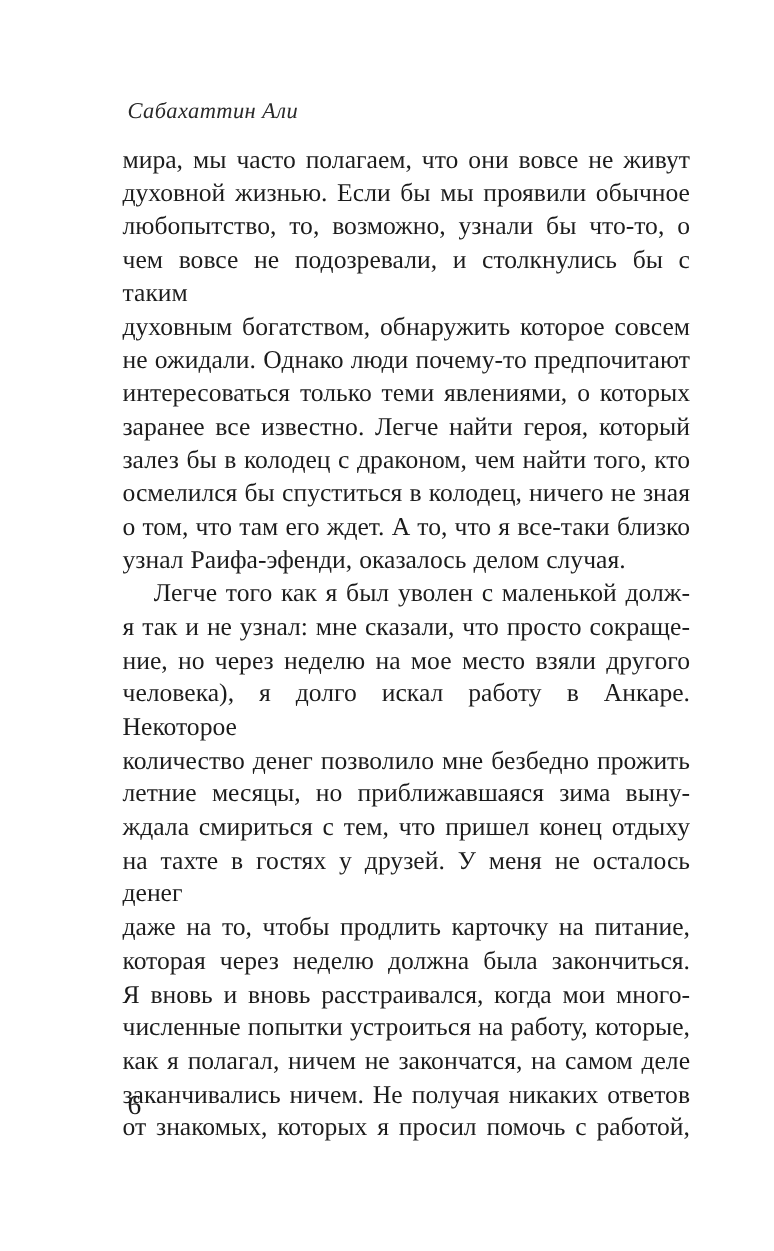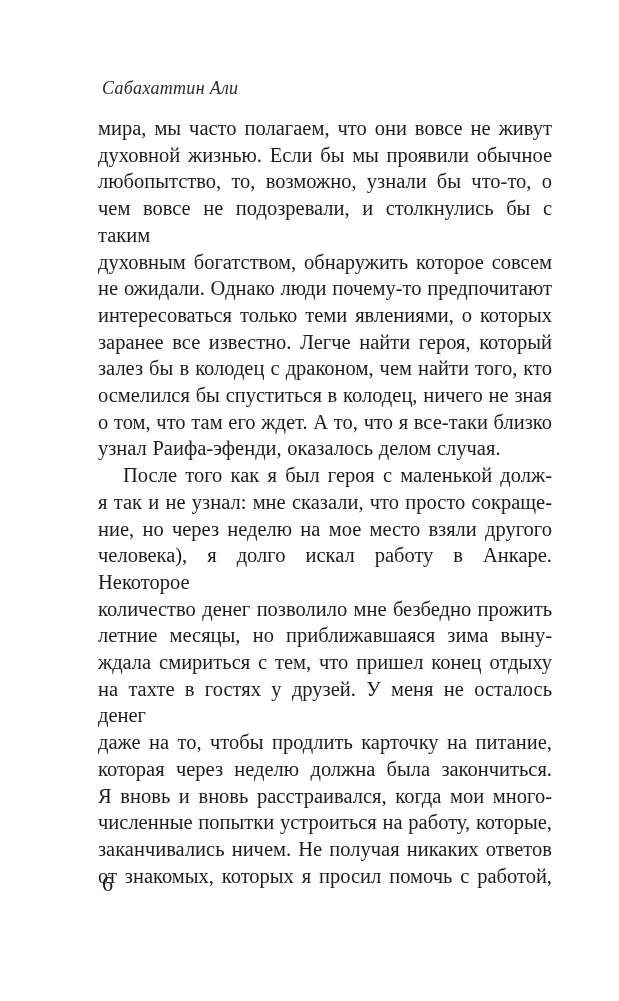--- a/index.html
+++ b/index.html
@@ -70,31 +70,32 @@
     <div class="line">любопытство, то, возможно, узнали бы что-то, о</div>
     <div class="line">чем вовсе не подозревали, и столкнулись бы с таким</div>
     <div class="line">духовным богатством, обнаружить которое совсем</div>
     <div class="line">не ожидали. Однако люди почему-то предпочитают</div>
     <div class="line">интересоваться только теми явлениями, о которых</div>
     <div class="line">заранее все известно. Легче найти героя, который</div>
     <div class="line">залез бы в колодец с драконом, чем найти того, кто</div>
     <div class="line">осмелился бы спуститься в колодец, ничего не зная</div>
     <div class="line">о том, что там его ждет. А то, что я все-таки близко</div>
     <div class="line para-end">узнал Раифа-эфенди, оказалось делом случая.</div>
-    <div class="line indent">После того как я был героя с маленькой долж-</div>
+    <div class="line indent">Легче того как я был уволен с маленькой долж-</div>
     <div class="line">я так и не узнал: мне сказали, что просто сокраще-</div>
     <div class="line">ние, но через неделю на мое место взяли другого</div>
     <div class="line">человека), я долго искал работу в Анкаре. Некоторое</div>
     <div class="line">количество денег позволило мне безбедно прожить</div>
     <div class="line">летние месяцы, но приближавшаяся зима выну-</div>
     <div class="line">ждала смириться с тем, что пришел конец отдыху</div>
     <div class="line">на тахте в гостях у друзей. У меня не осталось денег</div>
     <div class="line">даже на то, чтобы продлить карточку на питание,</div>
     <div class="line">которая через неделю должна была закончиться.</div>
     <div class="line">Я вновь и вновь расстраивался, когда мои много-</div>
     <div class="line">численные попытки устроиться на работу, которые,</div>
+    <div class="line">как я полагал, ничем не закончатся, на самом деле</div>
     <div class="line">заканчивались ничем. Не получая никаких ответов</div>
     <div class="line">от знакомых, которых я просил помочь с работой,</div>
   </div>
 
   <div class="page-number">6</div>
 
 </div>
 
 </body></html>

